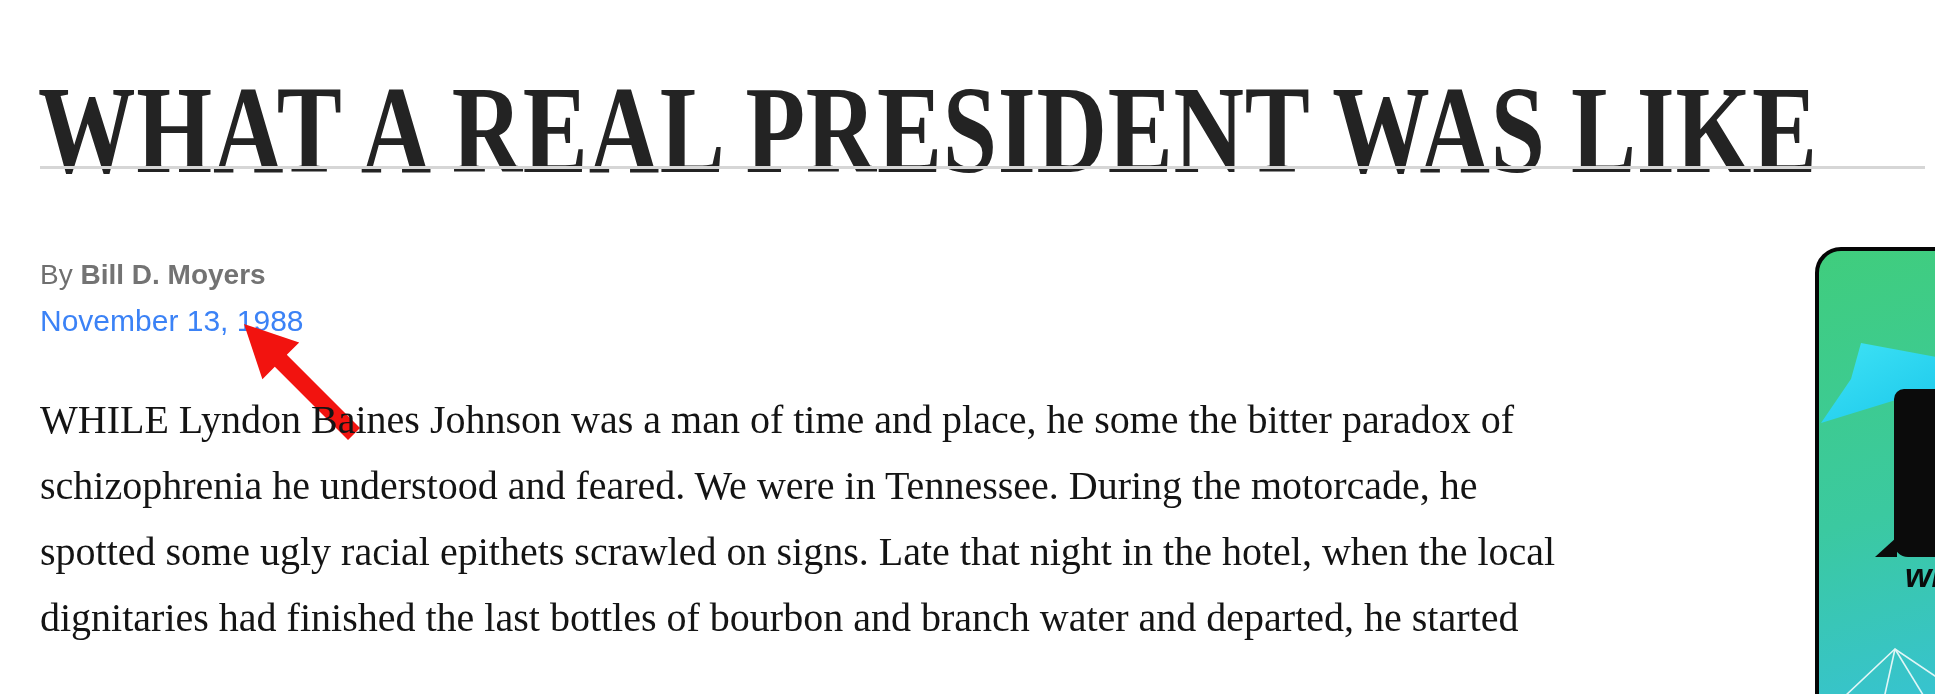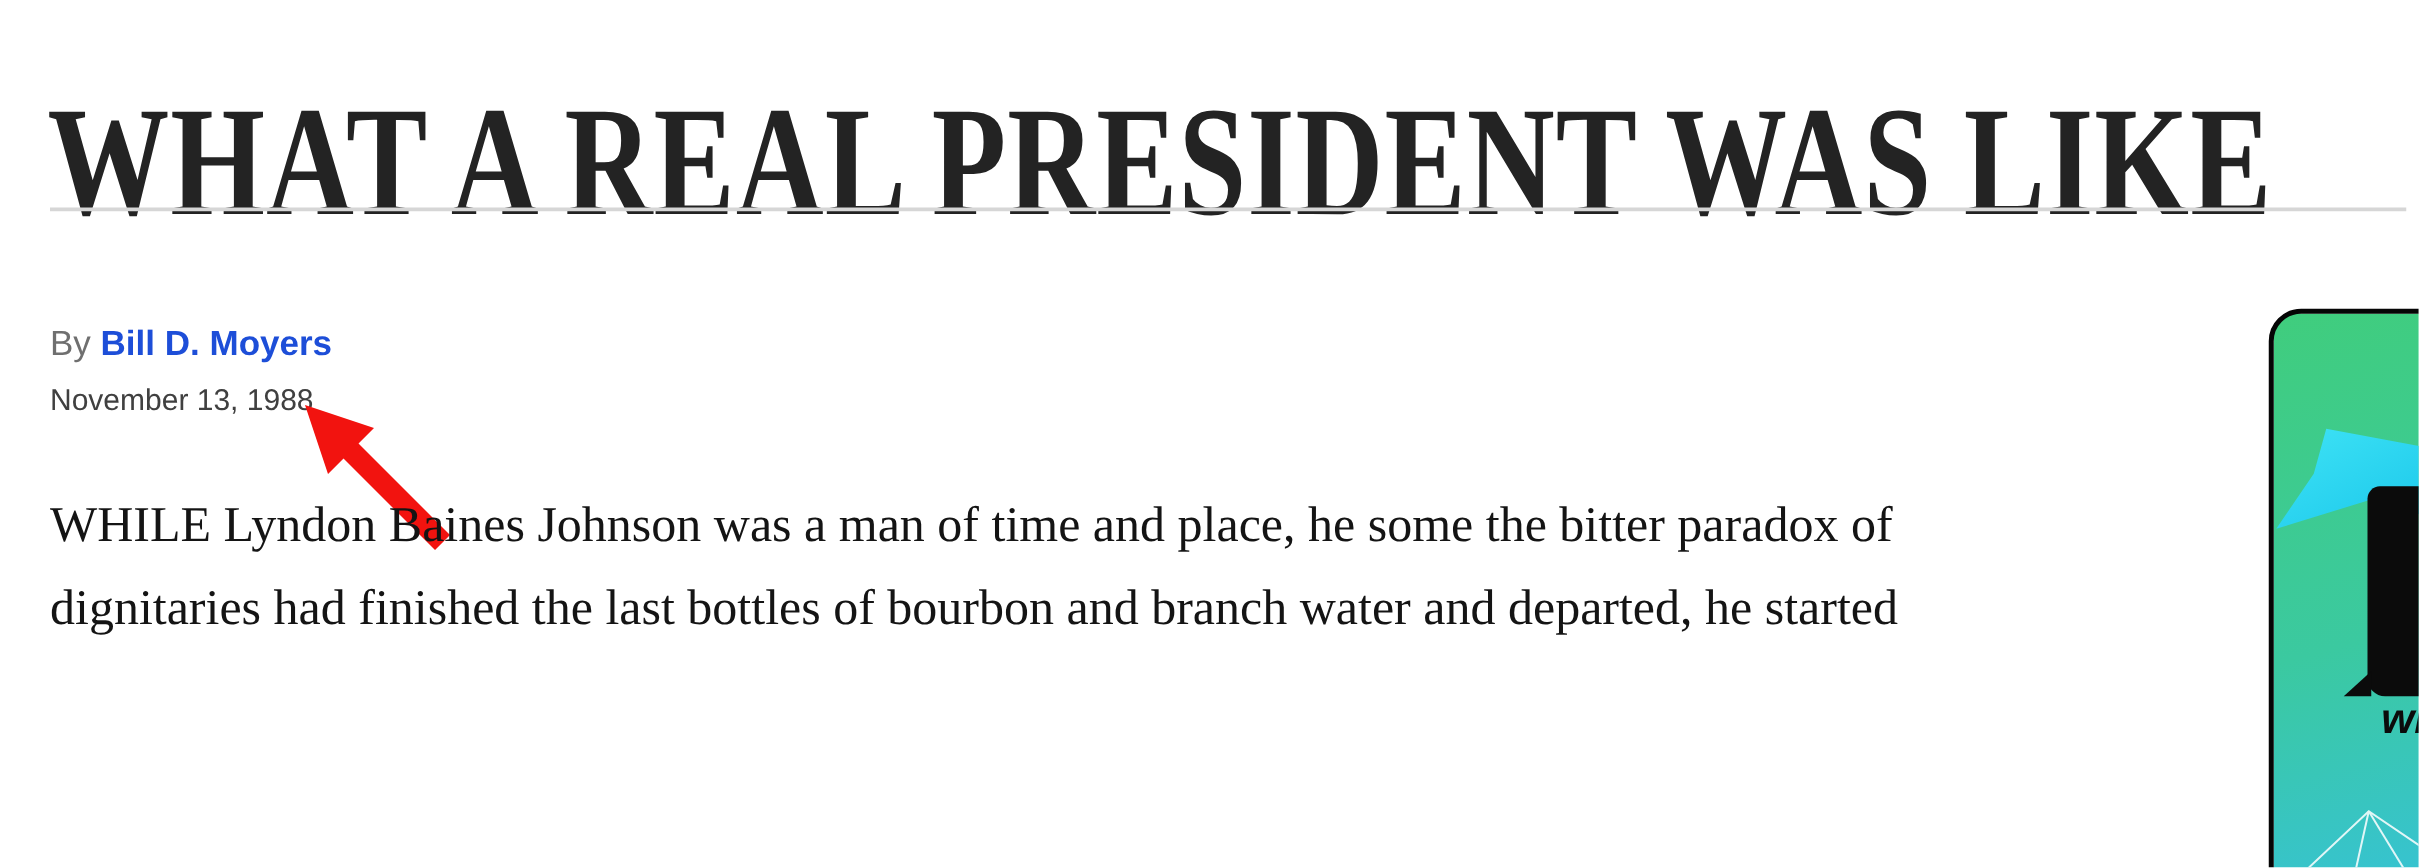--- a/index.html
+++ b/index.html
@@ -41,30 +41,30 @@
   
   .byline {
     position: absolute;
     left: 40px;
     top: 258px;
     font-size: 28px;
     color: #6f6f6f;
     line-height: 34px;
   }
   .byline .author {
-    color: #1d4ed8;
+    color: #737373;
     font-weight: 700;
     cursor: pointer;
   }
   .pubdate {
     position: absolute;
     left: 40px;
     top: 303px;
-    font-size: 24px;
-    color: #404040;
+    font-size: 30px;
+    color: #3b82f6;
     line-height: 36px;
   }
 
   
   .body-text {
     position: absolute;
     left: 40px;
     top: 387px;
     width: 1880px;
     font-family: "Liberation Serif", "DejaVu Serif", serif;
@@ -141,20 +141,22 @@
   </div>
 
   <div class="pubdate">November 13, 1988</div>
 
   <svg class="annotation-arrow" viewBox="0 0 132 132">
     <polygon points="8,8 63.2,26.4 50.8,38.8 124,112 112,124 38.8,50.8 26.4,63.2" fill="#f2130f"></polygon>
   </svg>
 
   <div class="body-text">
     <div class="body-line">WHILE Lyndon Baines Johnson was a man of time and place, he some the bitter paradox of</div>
+    <div class="body-line">schizophrenia he understood and feared. We were in Tennessee. During the motorcade, he</div>
+    <div class="body-line">spotted some ugly racial epithets scrawled on signs. Late that night in the hotel, when the local</div>
     <div class="body-line">dignitaries had finished the last bottles of bourbon and branch water and departed, he started</div>
   </div>
 
   <div class="ad-card">
     <svg width="150" height="470" viewBox="0 0 150 470">
       <defs>
         <linearGradient id="cyanGrad" x1="0" y1="0" x2="1" y2="1">
           <stop offset="0" stop-color="#3fe3f5"></stop>
           <stop offset="1" stop-color="#17c4ea"></stop>
         </linearGradient>

